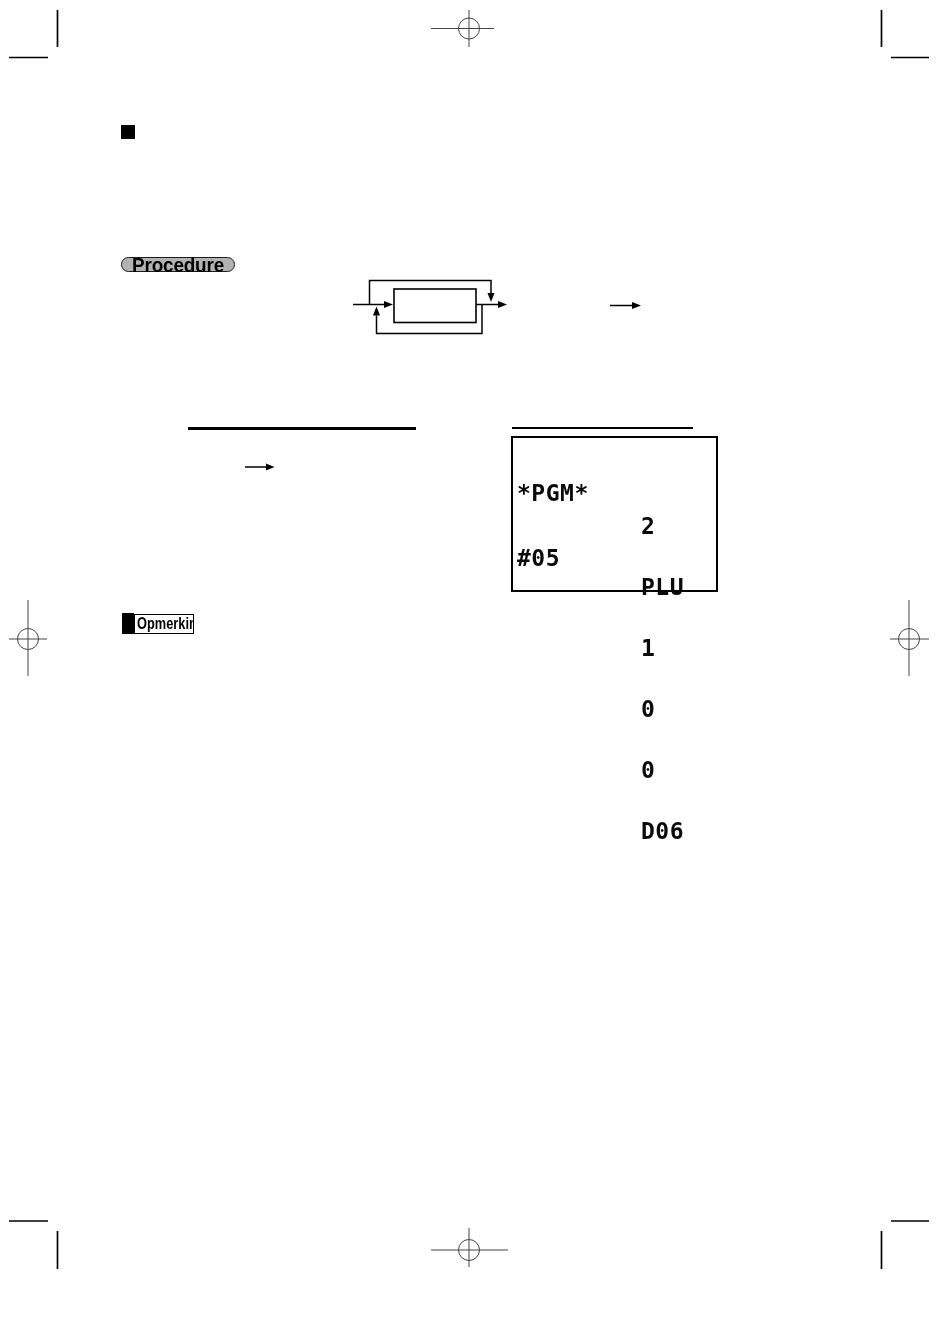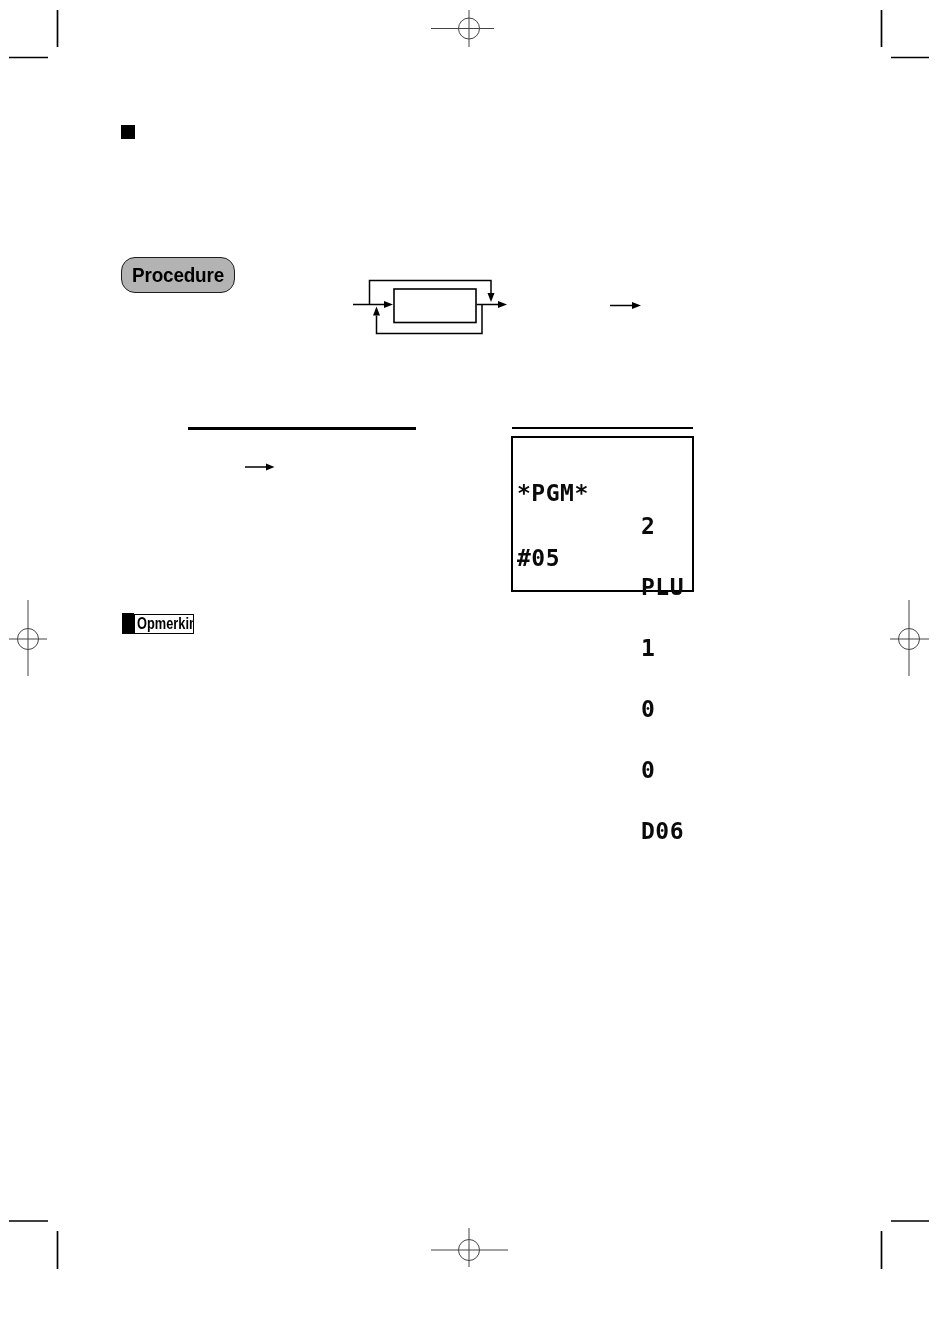--- a/index.html
+++ b/index.html
@@ -21,21 +21,21 @@
   .section-marker {
     position: absolute;
     left: 121px; top: 125px;
     width: 14px; height: 14px;
     background: #000;
   }
   
   .procedure-pill {
     position: absolute;
     left: 121px; top: 257px;
-    width: 114px; height: 36px;
+    width: 114px; height: 15px;
     box-sizing: border-box;
     background: #b3b3b3;
     border: 1.6px solid #1c1c1c;
     border-radius: 14px;
     display: flex;
     align-items: center;
     justify-content: center;
   }
   .procedure-pill span {
     display: inline-block;
@@ -56,21 +56,21 @@
   .disp-rule {
     position: absolute;
     left: 512px; top: 427px;
     width: 181px; height: 2.3px;
     background: #000;
   }
   
   .display {
     position: absolute;
     left: 511px; top: 436px;
-    width: 183px; height: 156px;
+    width: 207px; height: 156px;
     box-sizing: border-box;
     background: #fff;
     border: 2.6px solid #000;
   }
   .disp-left {
     position: absolute;
     left: 4px; top: 2px;
     font-family: "DejaVu Sans Mono", monospace;
     font-weight: bold;
     font-size: 23px;

